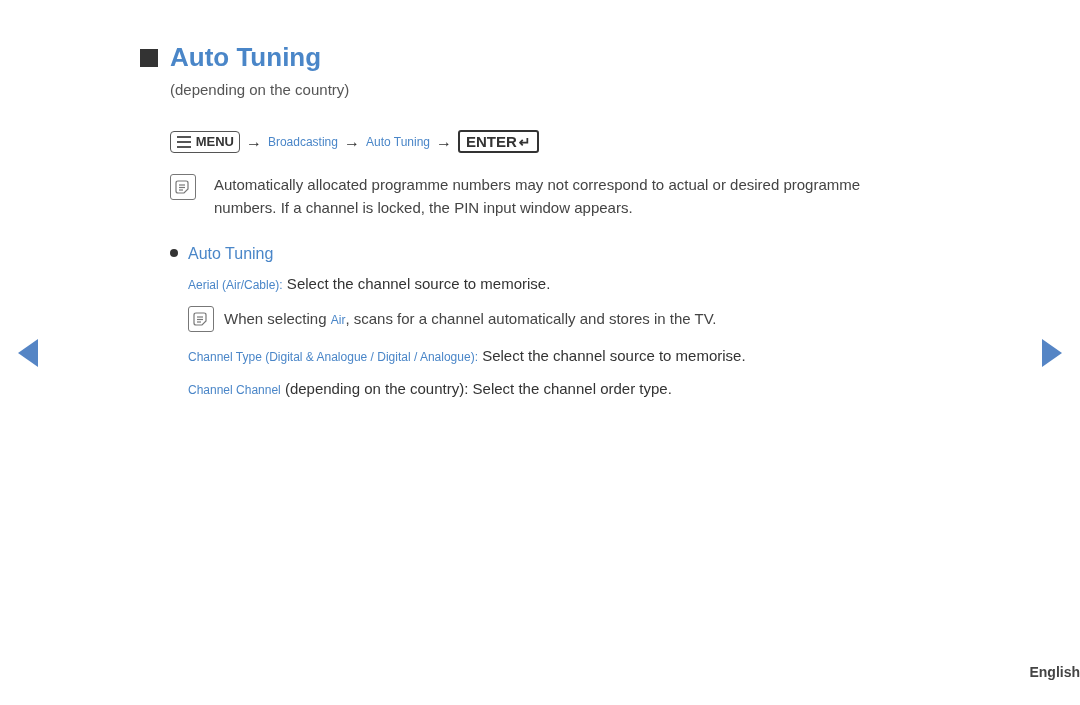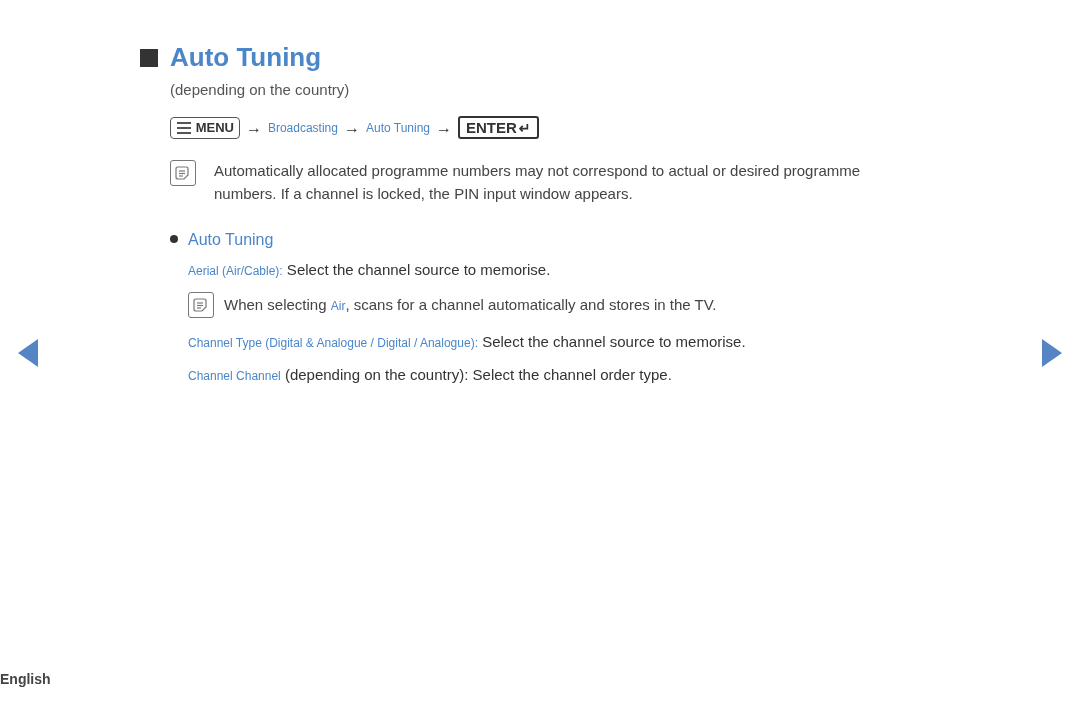--- a/index.html
+++ b/index.html
@@ -38,21 +38,21 @@
     .title-text {
       font-size: 26px;
       font-weight: bold;
       color: #4a86c8;
     }
 
     .subtitle {
       font-size: 15px;
       color: #555555;
       margin-left: 30px;
-      margin-bottom: 18px;
+      margin-bottom: 32px;
     }
 
     .menu-path-row {
       display: flex;
       align-items: center;
       gap: 6px;
       margin-left: 30px;
       margin-bottom: 20px;
       font-size: 16px;
     }
@@ -164,24 +164,24 @@
     .sub-note {
       display: flex;
       align-items: center;
       gap: 10px;
       margin-left: 18px;
       margin-bottom: 12px;
     }
 
     .footer {
       position: absolute;
-      bottom: 18px;
+      bottom: 25px;
       left: 0;
       right: 0;
-      text-align: left;
+      text-align: right;
       font-size: 14px;
       font-weight: bold;
       color: #444444;
     }
 
     .nav-left {
       position: absolute;
       left: 14px;
       top: 50%;
       transform: translateY(-50%);

